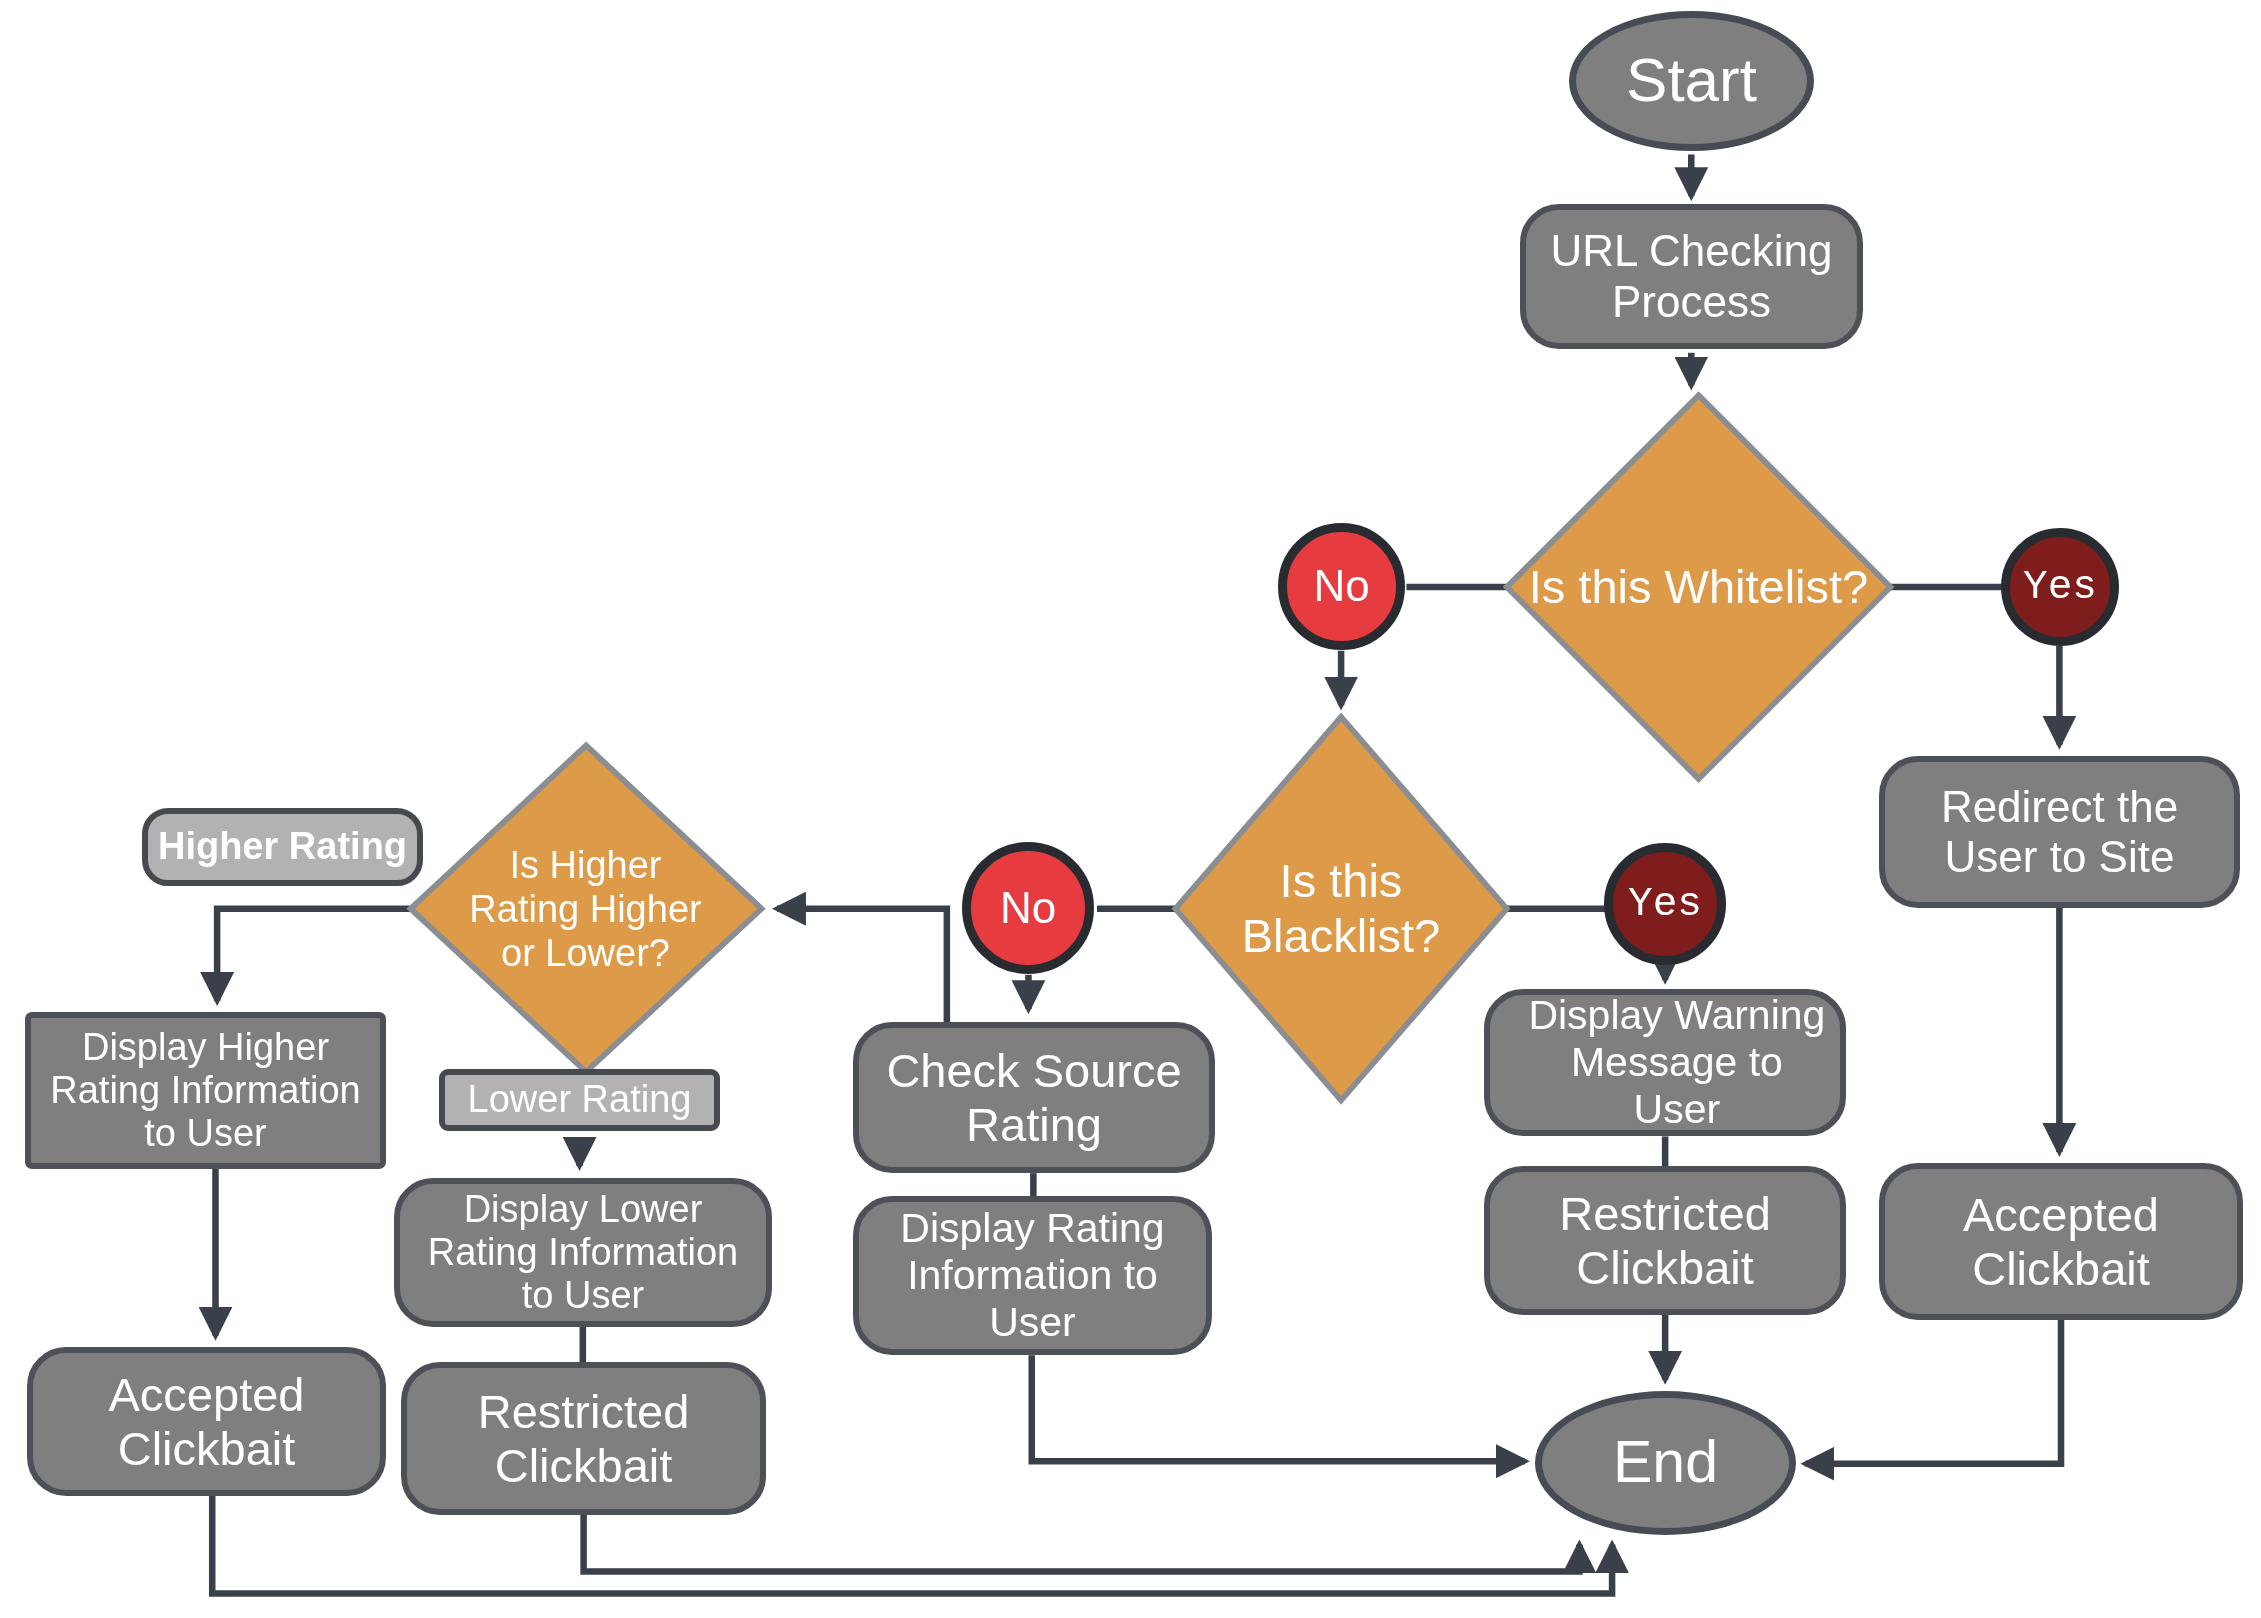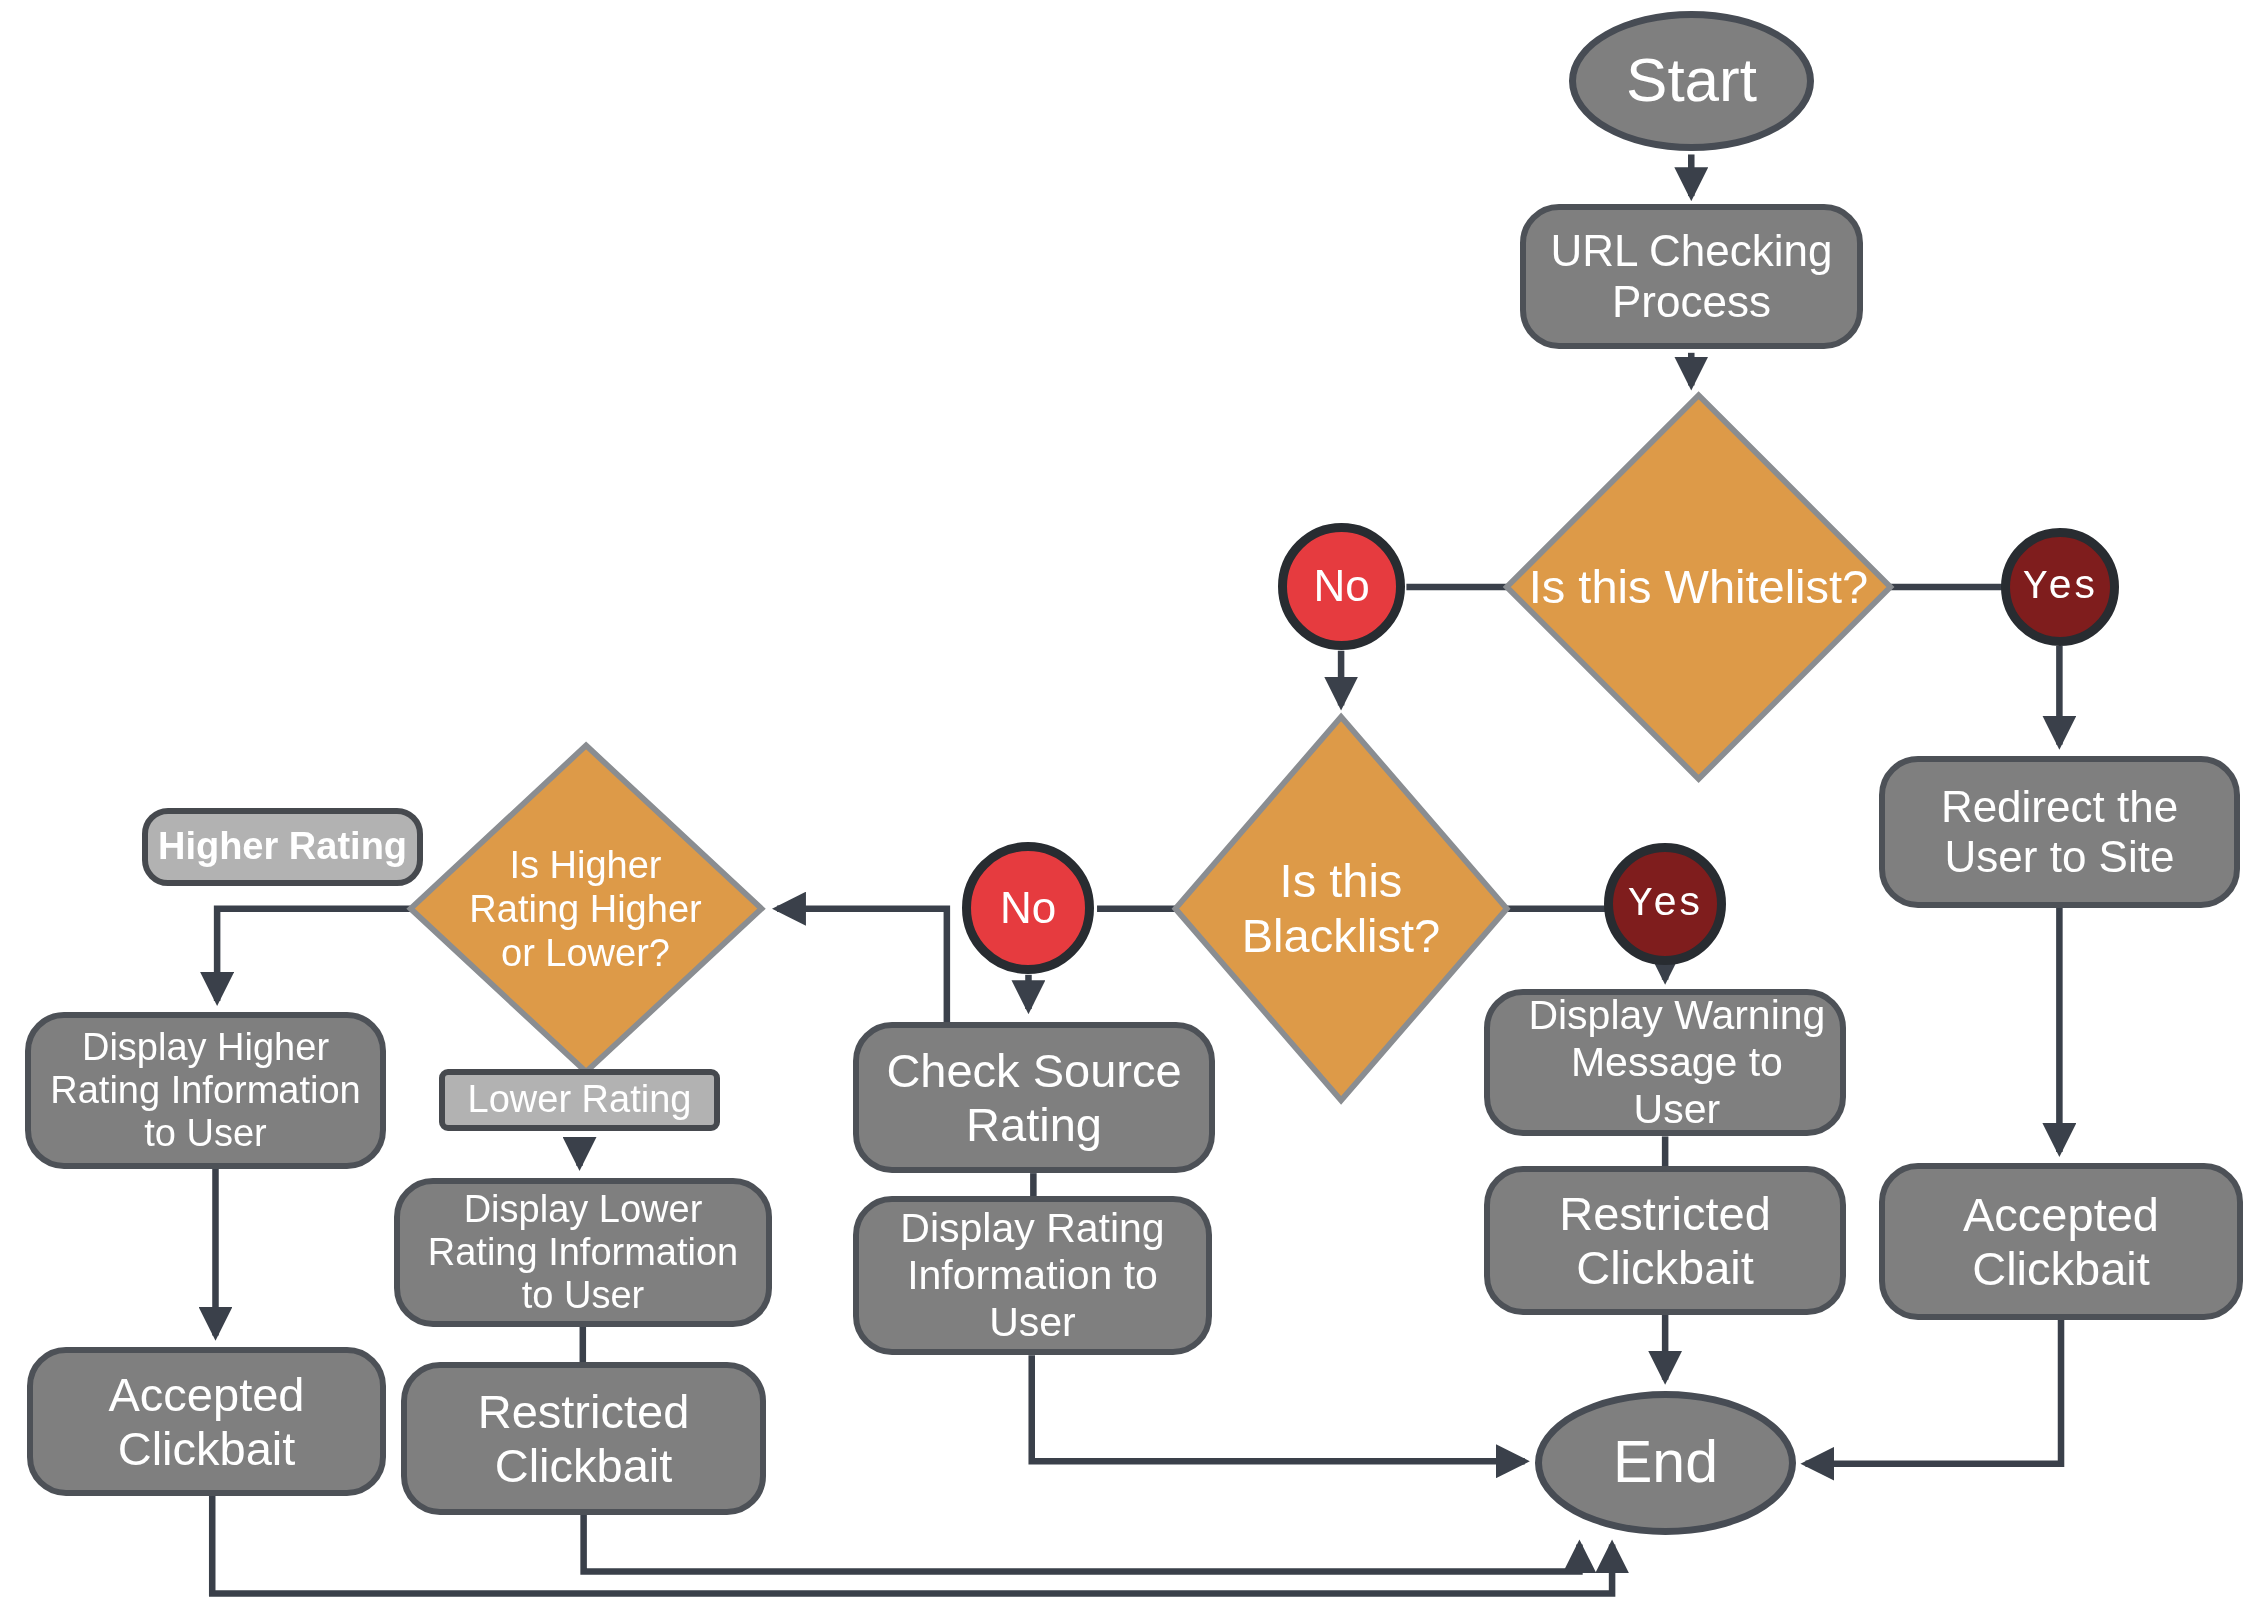--- a/index.html
+++ b/index.html
@@ -82,21 +82,21 @@
   <div class="node oval" style="left:1569px;top:10.6px;width:245px;height:140px;font-size:62px;">Start</div>
   <div class="node oval" style="left:1535px;top:1391px;width:261px;height:144px;font-size:59px;">End</div>
 
   <div class="node box" style="left:1520px;top:204px;width:343px;height:145px;font-size:44px;">URL Checking Process</div>
   <div class="node box" style="left:1879px;top:756px;width:361px;height:152px;font-size:44px;">Redirect the User to Site</div>
   <div class="node box" style="left:1484px;top:989px;width:362px;height:147px;font-size:41px;padding-left:32px;">Display Warning Message to User</div>
   <div class="node box" style="left:1484px;top:1166px;width:362px;height:149px;font-size:47px;">Restricted Clickbait</div>
   <div class="node box" style="left:1879px;top:1163px;width:364px;height:157px;font-size:47px;">Accepted Clickbait</div>
   <div class="node box" style="left:853px;top:1022px;width:362px;height:151px;font-size:47px;">Check Source Rating</div>
   <div class="node box" style="left:853px;top:1196px;width:359px;height:159px;font-size:41px;">Display Rating Information to User</div>
-  <div class="node box" style="left:25px;top:1012px;width:361px;height:157px;font-size:38px;">Display Higher Rating Information to User</div>
+  <div class="node box" style="left:25px;top:1012px;width:361px;height:157px;font-size:38px;border-radius:7px;">Display Higher Rating Information to User</div>
   <div class="node box" style="left:394px;top:1178px;width:378px;height:149px;font-size:38px;">Display Lower Rating Information to User</div>
   <div class="node box" style="left:27px;top:1347px;width:359px;height:149px;font-size:47px;">Accepted Clickbait</div>
   <div class="node box" style="left:401px;top:1362px;width:365px;height:153px;font-size:47px;">Restricted Clickbait</div>
 
   <div class="node label-box" style="left:142px;top:808px;width:281px;height:78px;font-size:38px;font-weight:bold;">Higher Rating</div>
   <div class="node label-box" style="left:439px;top:1069px;width:281px;height:62px;font-size:38px;border-radius:9px;">Lower Rating</div>
 
   <div class="node circle red" style="left:1278px;top:523px;width:127px;height:127px;font-size:44px;">No</div>
   <div class="node circle green" style="left:2001px;top:528px;width:118px;height:118px;font-size:41px;">Yes</div>
   <div class="node circle red" style="left:962px;top:842px;width:132px;height:132px;font-size:44px;">No</div>

